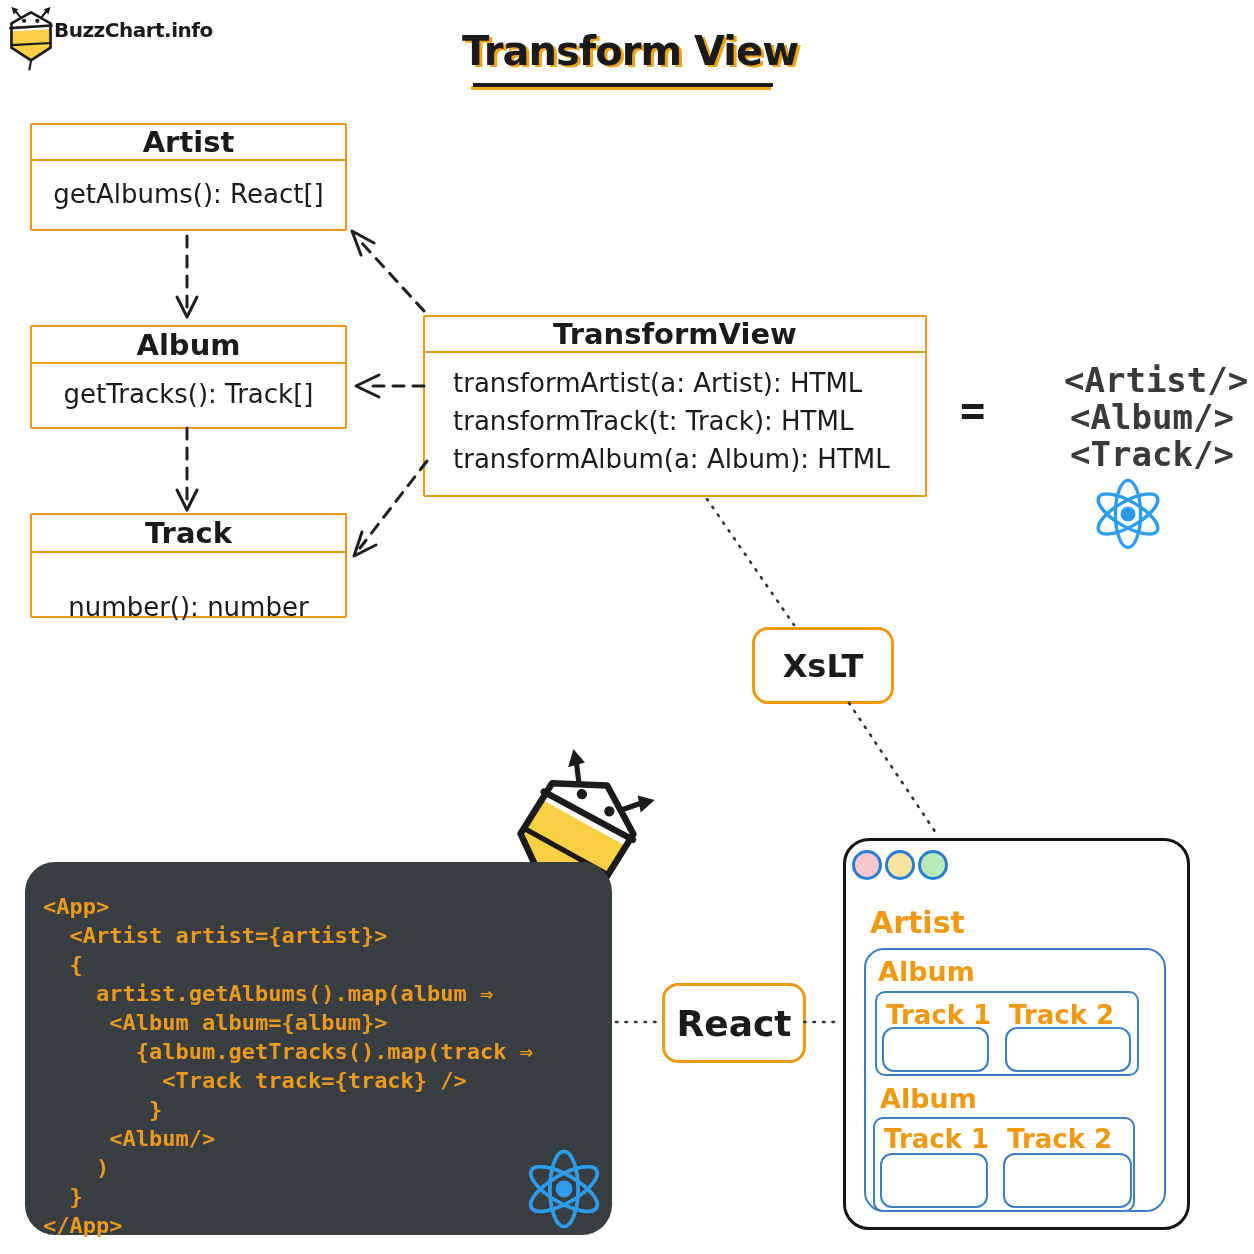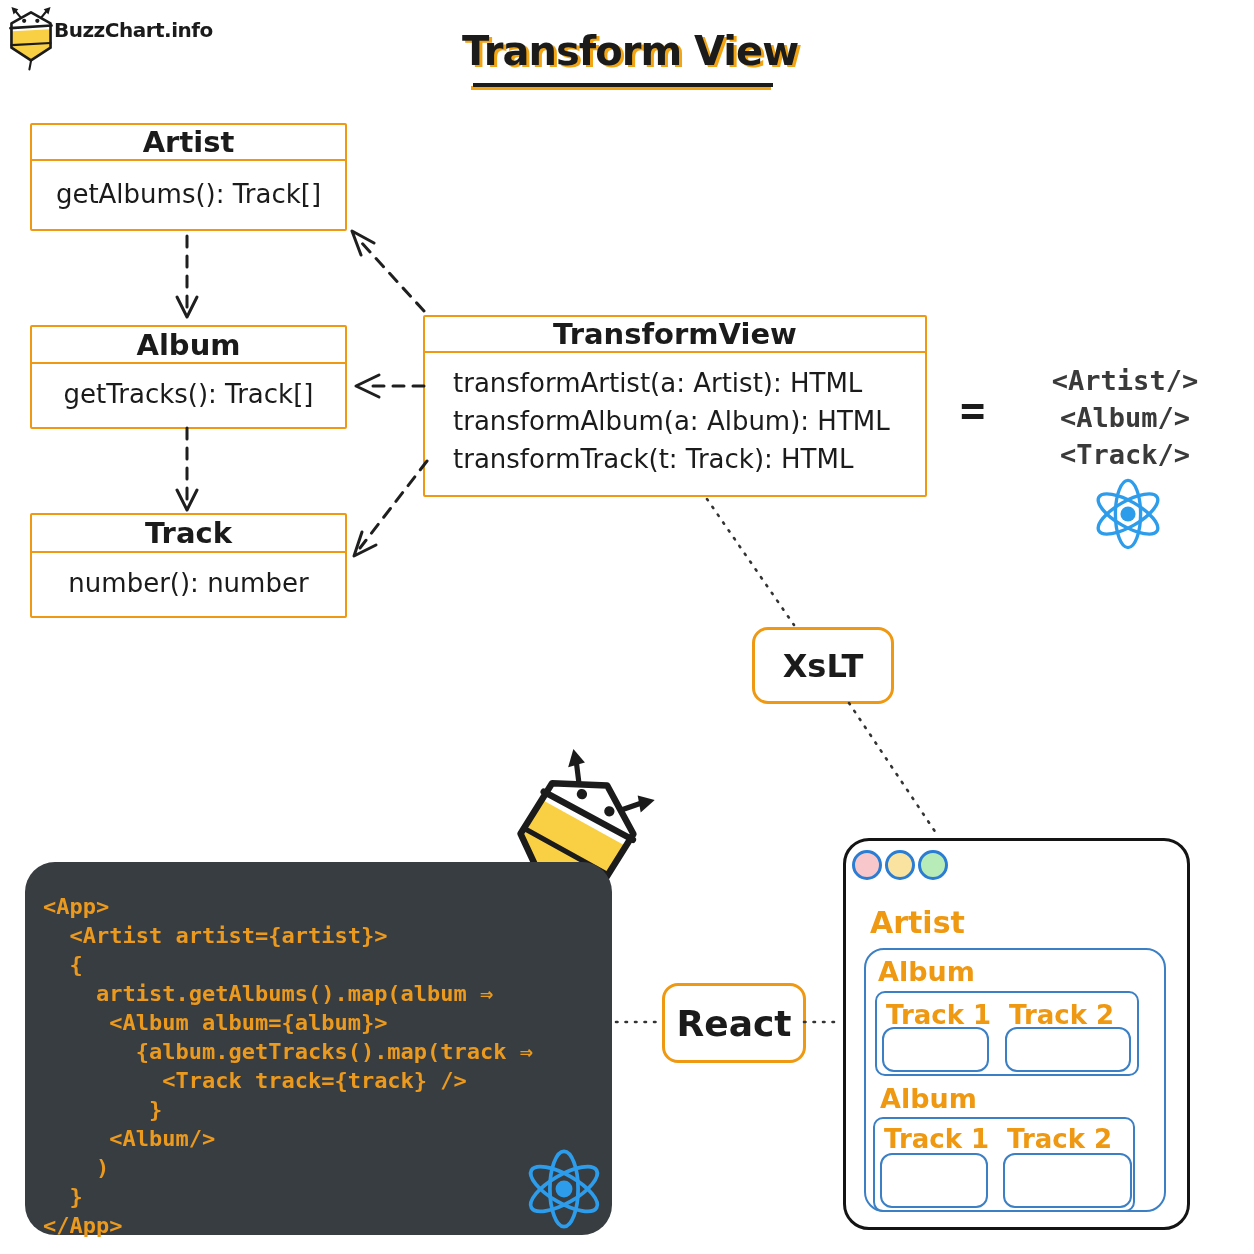--- a/index.html
+++ b/index.html
@@ -21,27 +21,27 @@
   .uml-body.center{align-items:center;}
   .uml-body.left{padding-left:28px;line-height:38px;}
   #box-artist{left:30px;top:123px;width:313px;height:104px;}
   #box-artist .uml-head{height:34px;}
   #box-artist .uml-body{height:65px;}
   #box-album{left:30px;top:325px;width:313px;height:100px;}
   #box-album .uml-head{height:35px;}
   #box-album .uml-body{height:60px;}
   #box-track{left:30px;top:513px;width:313px;height:101px;}
   #box-track .uml-head{height:36px;}
-  #box-track .uml-body{height:60px;}
+  #box-track .uml-body{height:60px;margin-top:24px;}
   #box-tv{left:423px;top:315px;width:500px;height:178px;}
   #box-tv .uml-head{height:34px;}
   #box-tv .uml-body{height:136px;}
   
   .equals{left:960px;top:386px;font-size:42px;font-weight:bold;font-family:"DejaVu Sans Mono",monospace;}
-  .tags{left:1037px;top:362px;width:176px;text-align:center;font-size:27px;line-height:37px;
+  .tags{left:1064px;top:362px;width:176px;text-align:center;font-size:34px;line-height:37px;
         font-weight:bold;font-family:"DejaVu Sans Mono",monospace;color:#3a3a3a;}
   
   .pill{border:3.5px solid #ef9811;border-radius:16px;background:#fff;display:flex;
         align-items:center;justify-content:center;font-weight:600;z-index:2;}
   #xslt{left:752px;top:627px;width:136px;height:71px;font-size:32px;}
   #react{left:662px;top:983px;width:138px;height:74px;font-size:36px;}
   
   #code{left:25px;top:862px;width:587px;height:373px;background:#383d42;border-radius:30px;z-index:2;}
   #code pre{margin:0;padding:30px 0 0 18px;font-family:"DejaVu Sans Mono",monospace;
             font-size:22px;line-height:29px;font-weight:bold;color:#ec9a1e;white-space:pre;}
@@ -98,21 +98,21 @@
   </svg>
 </div>
 <div class="abs logo-text">BuzzChart.info</div>
 
 <div class="abs title">Transform View</div>
 <div class="abs title-underline"></div>
 
 <div id="box-artist" class="abs uml">
   <div class="uml-head">Artist</div>
   <div class="uml-body center">
-      <span>getAlbums(): Track[]</span>
+      <span>getAlbums(): React[]</span>
     </div>
 </div>
 
 <div id="box-album" class="abs uml">
   <div class="uml-head">Album</div>
   <div class="uml-body center">
       <span>getTracks(): Track[]</span>
     </div>
 </div>
 
@@ -120,22 +120,22 @@
   <div class="uml-head">Track</div>
   <div class="uml-body center">
       <span>number(): number</span>
     </div>
 </div>
 
 <div id="box-tv" class="abs uml">
   <div class="uml-head">TransformView</div>
   <div class="uml-body left">
     <span>transformArtist(a: Artist): HTML</span>
+    <span>transformTrack(t: Track): HTML</span>
     <span>transformAlbum(a: Album): HTML</span>
-    <span>transformTrack(t: Track): HTML</span>
   </div>
 </div>
 
 <div class="abs equals">=</div>
 <div class="abs tags">
   <div>&lt;Artist/&gt;</div>
   <div>&lt;Album/&gt;</div>
   <div>&lt;Track/&gt;</div>
 </div>
 <div class="abs" style="left:1086px;top:472px;">

